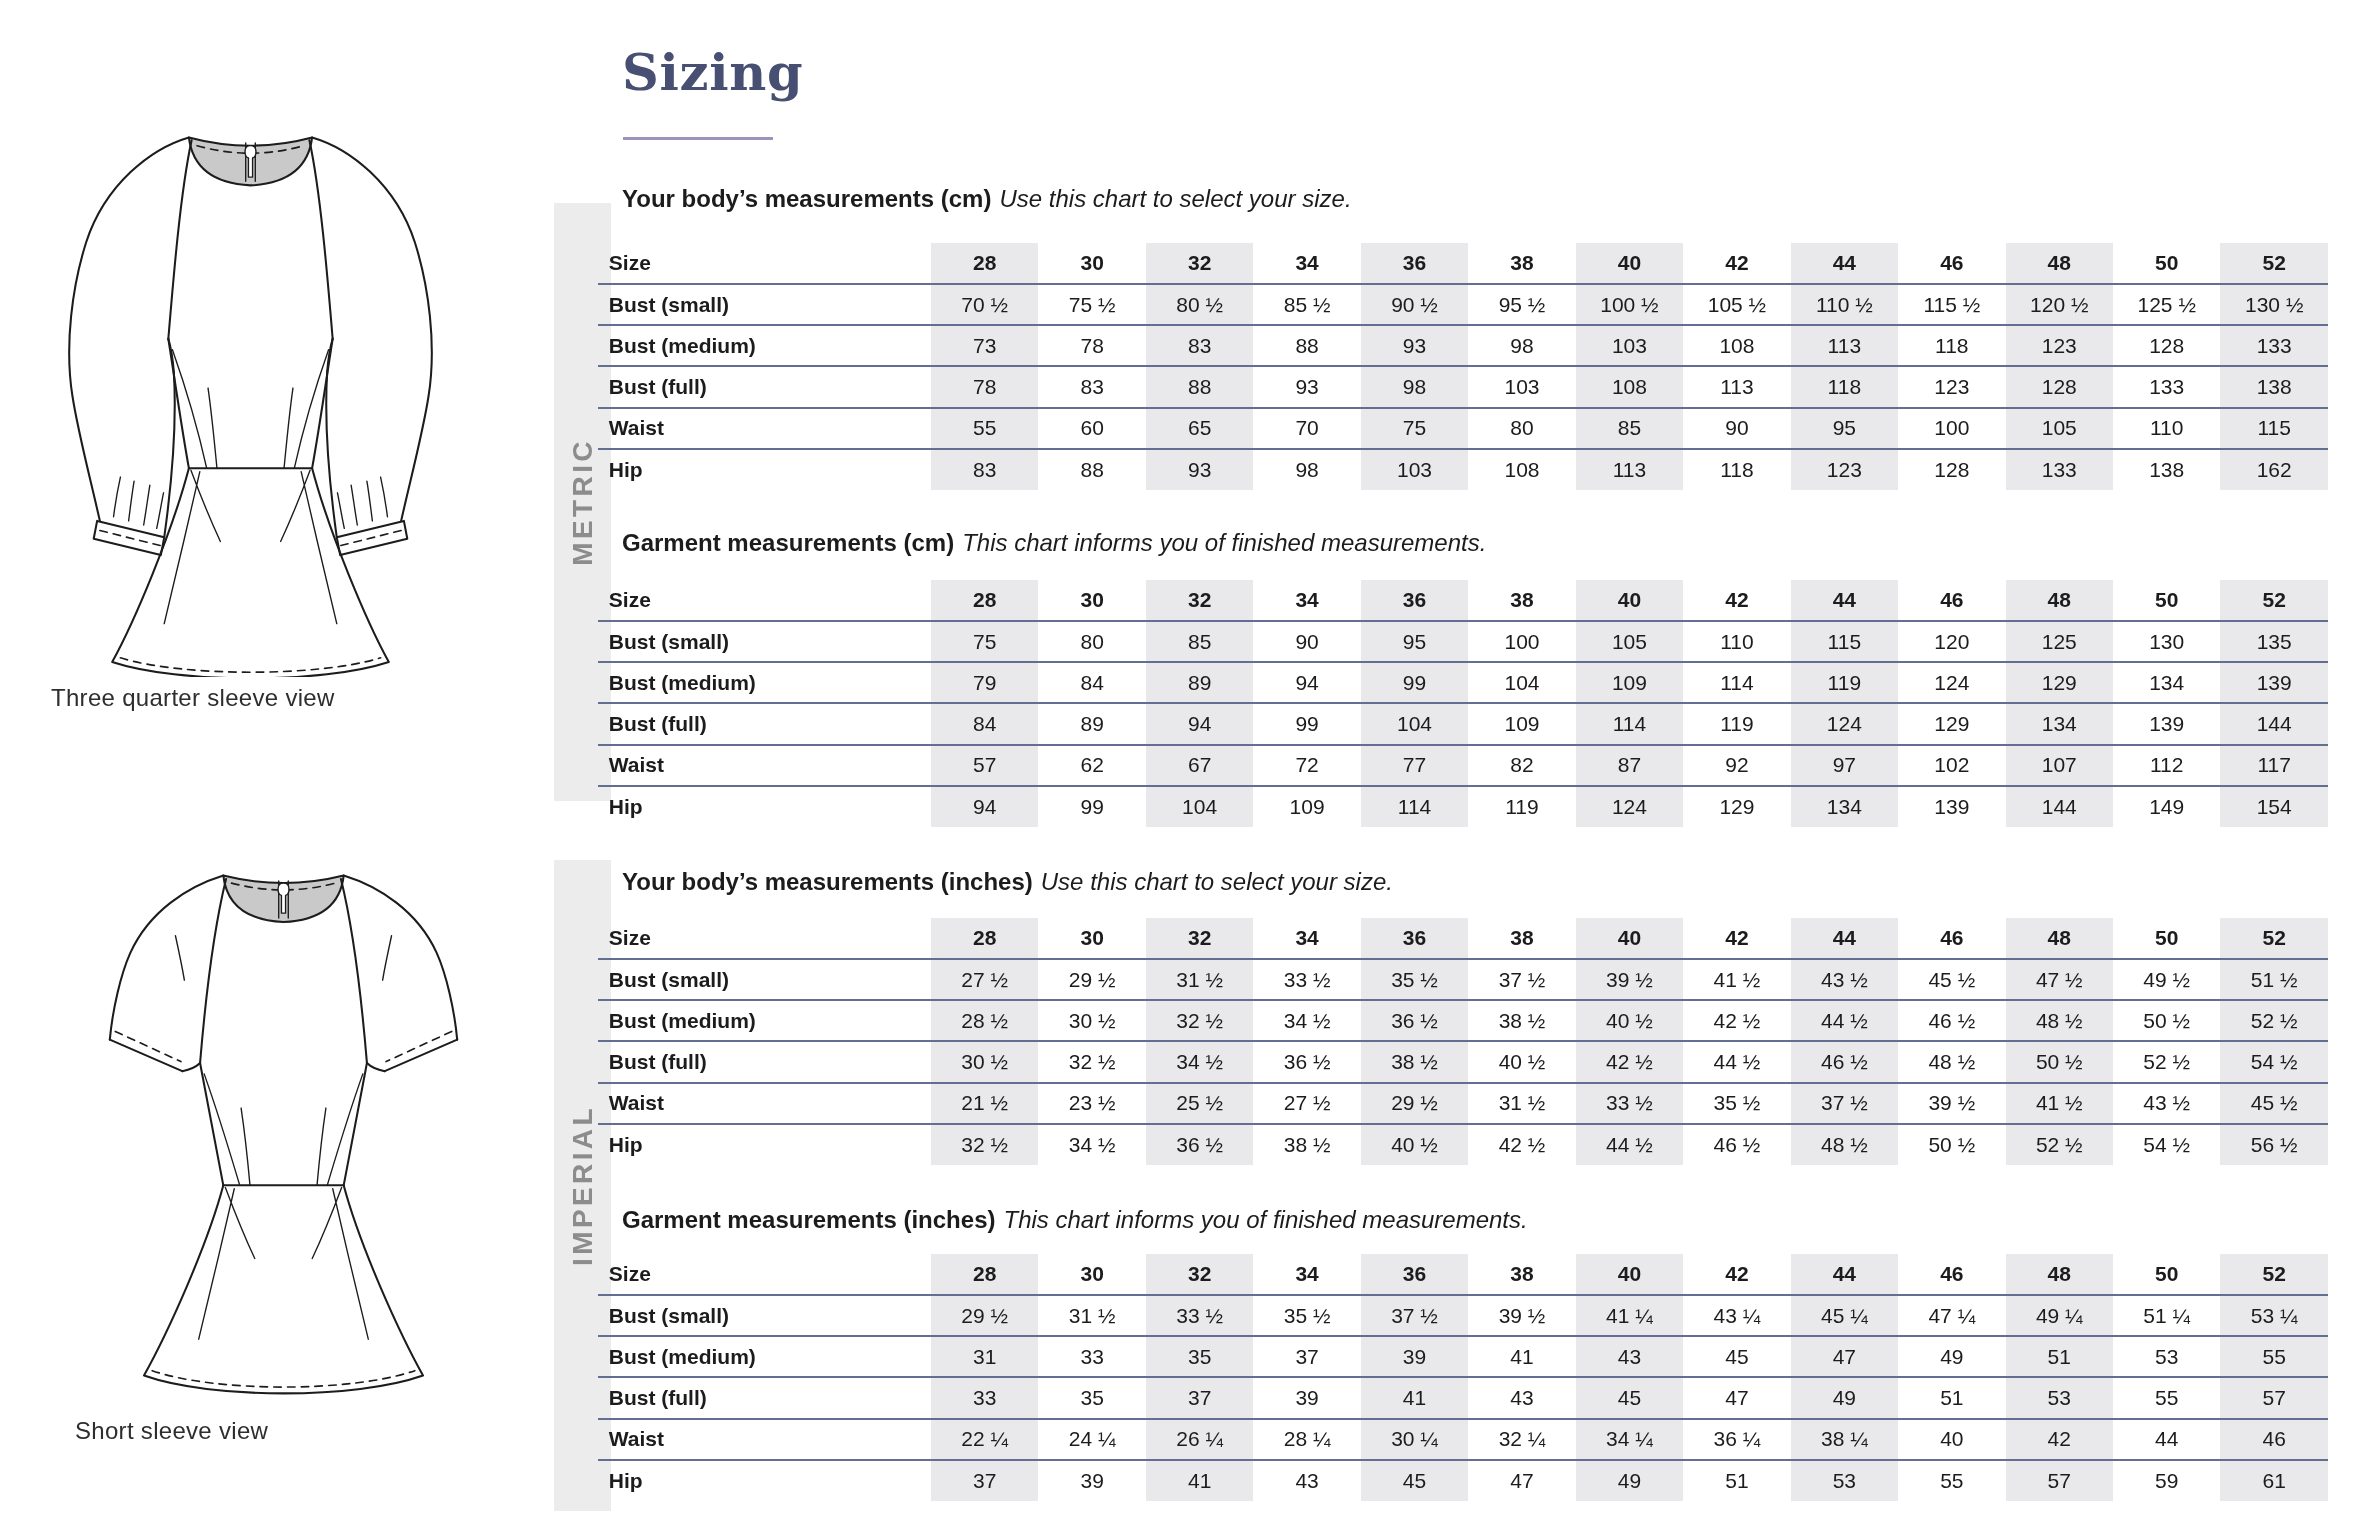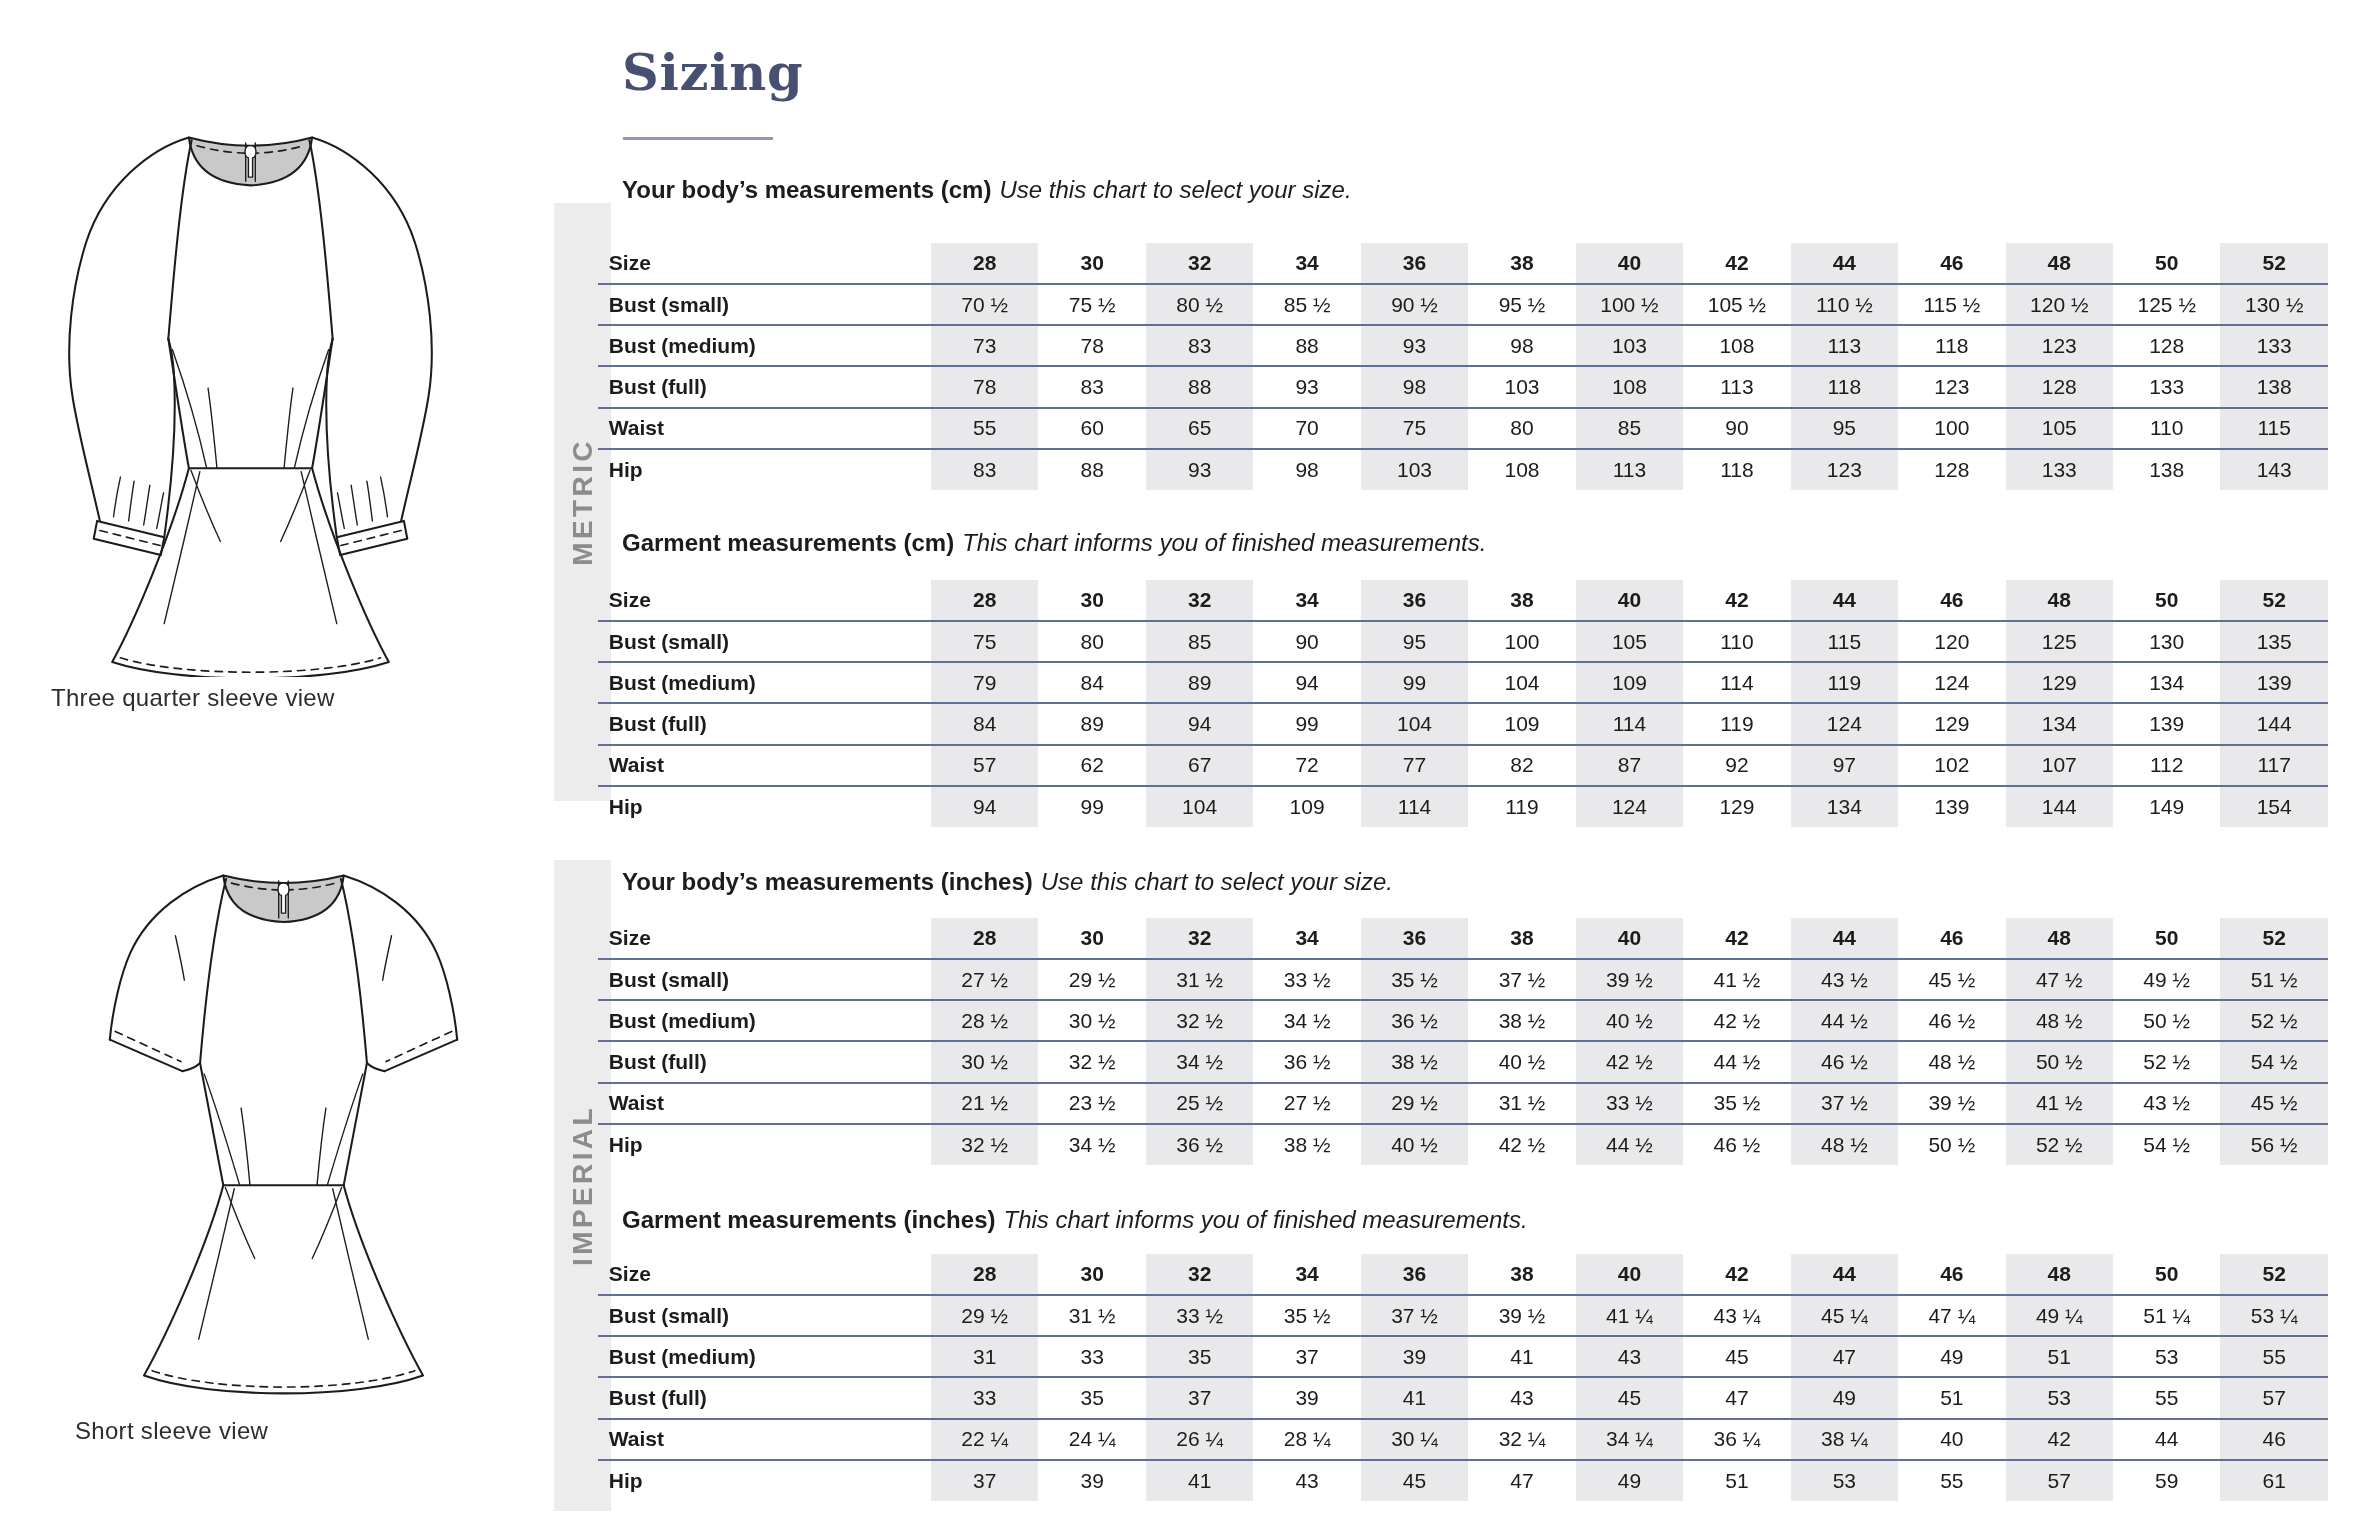--- a/index.html
+++ b/index.html
@@ -169,21 +169,21 @@
 <h1 class="page-title">Sizing</h1>
 <div class="title-underline"></div>
 
 <div class="side-bar" style="top:203px;height:598px;">
   <span class="side-label">METRIC</span>
 </div>
 <div class="side-bar" style="top:860px;height:651px;">
   <span class="side-label">IMPERIAL</span>
 </div>
 
-<div class="sec-head" style="top:176px;">
+<div class="sec-head" style="top:185px;">
   <span class="hb">Your body’s measurements (cm)</span><span class="hi">Use this chart to select your size.</span>
 </div>
 <table class="size-table" style="top:243px;">
     <thead>
       <tr>
         <th class="lbl">Size</th>
         <th class="shade">28</th>
         <th>30</th>
         <th class="shade">32</th>
         <th>34</th>
@@ -270,21 +270,21 @@
         <td class="shade">93</td>
         <td>98</td>
         <td class="shade">103</td>
         <td>108</td>
         <td class="shade">113</td>
         <td>118</td>
         <td class="shade">123</td>
         <td>128</td>
         <td class="shade">133</td>
         <td>138</td>
-        <td class="shade">143</td>
+        <td class="shade">162</td>
       </tr>
     </tbody>
   </table>
 
 <div class="sec-head" style="top:529px;">
   <span class="hb">Garment measurements (cm)</span><span class="hi">This chart informs you of finished measurements.</span>
 </div>
 <table class="size-table" style="top:580px;">
     <thead>
       <tr>

